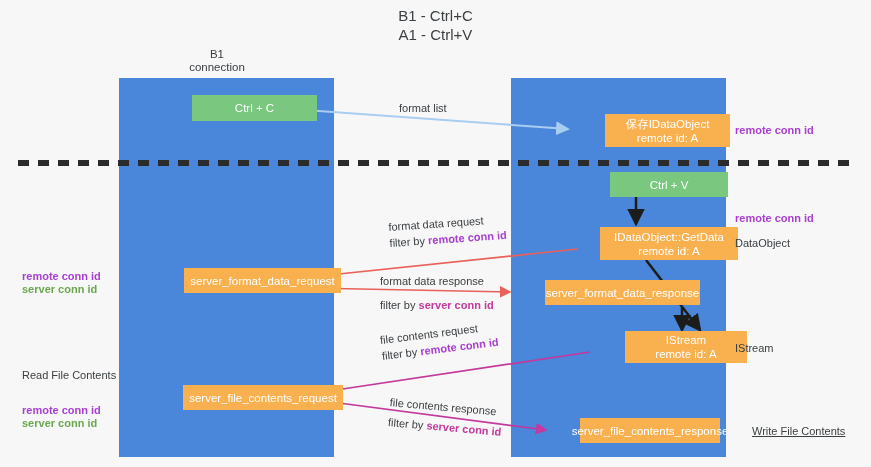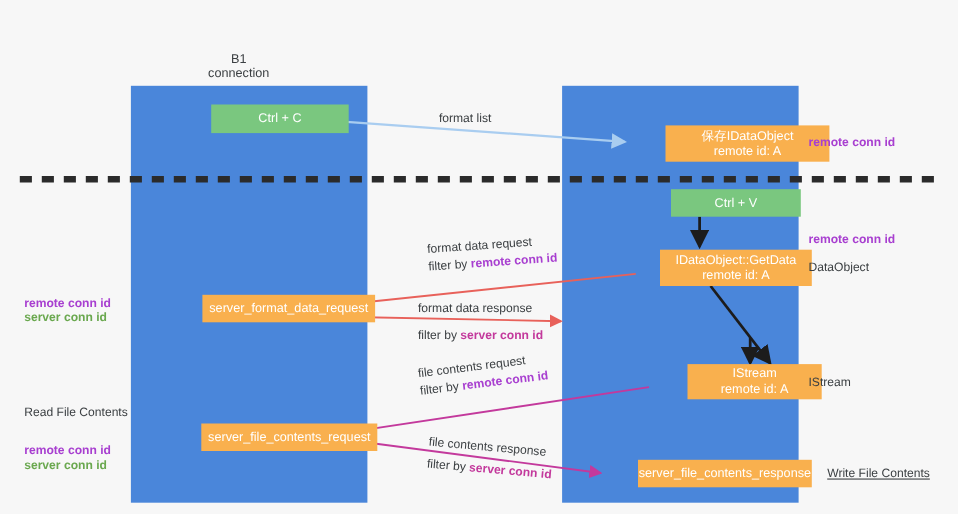--- a/index.html
+++ b/index.html
@@ -47,20 +47,24 @@
   .magenta{color:#c3399c;font-weight:bold;}
   .lbl-rot{transform-origin:left center;}
 
   svg.overlay{position:absolute;left:0;top:0;width:871px;height:467px;pointer-events:none;}
 </style>
 </head>
 <body>
 
 <div id="stage">
 
+  <div class="abs title">
+    <div>B1 - Ctrl+C</div>
+    <div>A1 - Ctrl+V</div>
+  </div>
 
   <div class="abs colcap" style="left:167px;top:48px;width:100px;">
     <span class="l1">B1</span>
     <span class="l2">connection</span>
   </div>
 
   <div class="abs lane" style="left:119px;top:78px;width:215px;height:379px;"></div>
   <div class="abs lane" style="left:511px;top:78px;width:215px;height:379px;"></div>
 
   <svg class="overlay">
@@ -95,49 +99,52 @@
 
     <line x1="590" y1="352" x2="316" y2="393" stroke="#c3399c" stroke-width="1.7" marker-end="url(#ar-mag)"></line>
 
     <line x1="316" y1="400" x2="546" y2="430" stroke="#c3399c" stroke-width="1.7" marker-end="url(#ar-mag)"></line>
   </svg>
 
   <div class="abs node green" style="left:160px;top:95px;width:125px;height:26px;">
     <span>Ctrl + C</span>
   </div>
 
-  <div class="abs node orange" style="left:573px;top:114px;width:149px;height:33px;">
+  <div class="abs node orange" style="left:573px;top:114px;width:125px;height:33px;">
     <span>保存IDataObject</span>
     <span>remote id: A</span>
   </div>
 
   <div class="abs node green" style="left:578px;top:172px;width:118px;height:25px;">
     <span>Ctrl + V</span>
   </div>
 
   <div class="abs node orange" style="left:568px;top:227px;width:138px;height:33px;">
     <span>IDataObject::GetData</span>
     <span>remote id: A</span>
   </div>
 
   <div class="abs node orange" style="left:152px;top:268px;width:157px;height:25px;">
     <span>server_format_data_request</span>
   </div>
 
+  <div class="abs node orange" style="left:513px;top:280px;width:155px;height:25px;">
+    <span>server_format_data_response</span>
+  </div>
 
   <div class="abs node orange" style="left:593px;top:331px;width:122px;height:32px;">
     <span>IStream</span>
     <span>remote id: A</span>
   </div>
 
   <div class="abs node orange" style="left:151px;top:385px;width:160px;height:25px;">
     <span>server_file_contents_request</span>
   </div>
 
-  <div class="abs node orange" style="left:548px;top:418px;width:158px;height:25px;">
+  <div class="abs node orange" style="left:548px;top:418px;width:140px;height:25px;">
     <span>server_file_contents_response</span>
   </div>
 
   <div class="abs lbl" style="left:399px;top:101px;">format list</div>
 
   <div class="abs lbl-rot" style="left:389px;top:220px;transform:rotate(-4deg);">
     <div class="lbl">format data request</div>
     <div class="lbl" style="margin-top:2px;">
       <span>filter by </span><span class="purple">remote conn id</span>
     </div>

